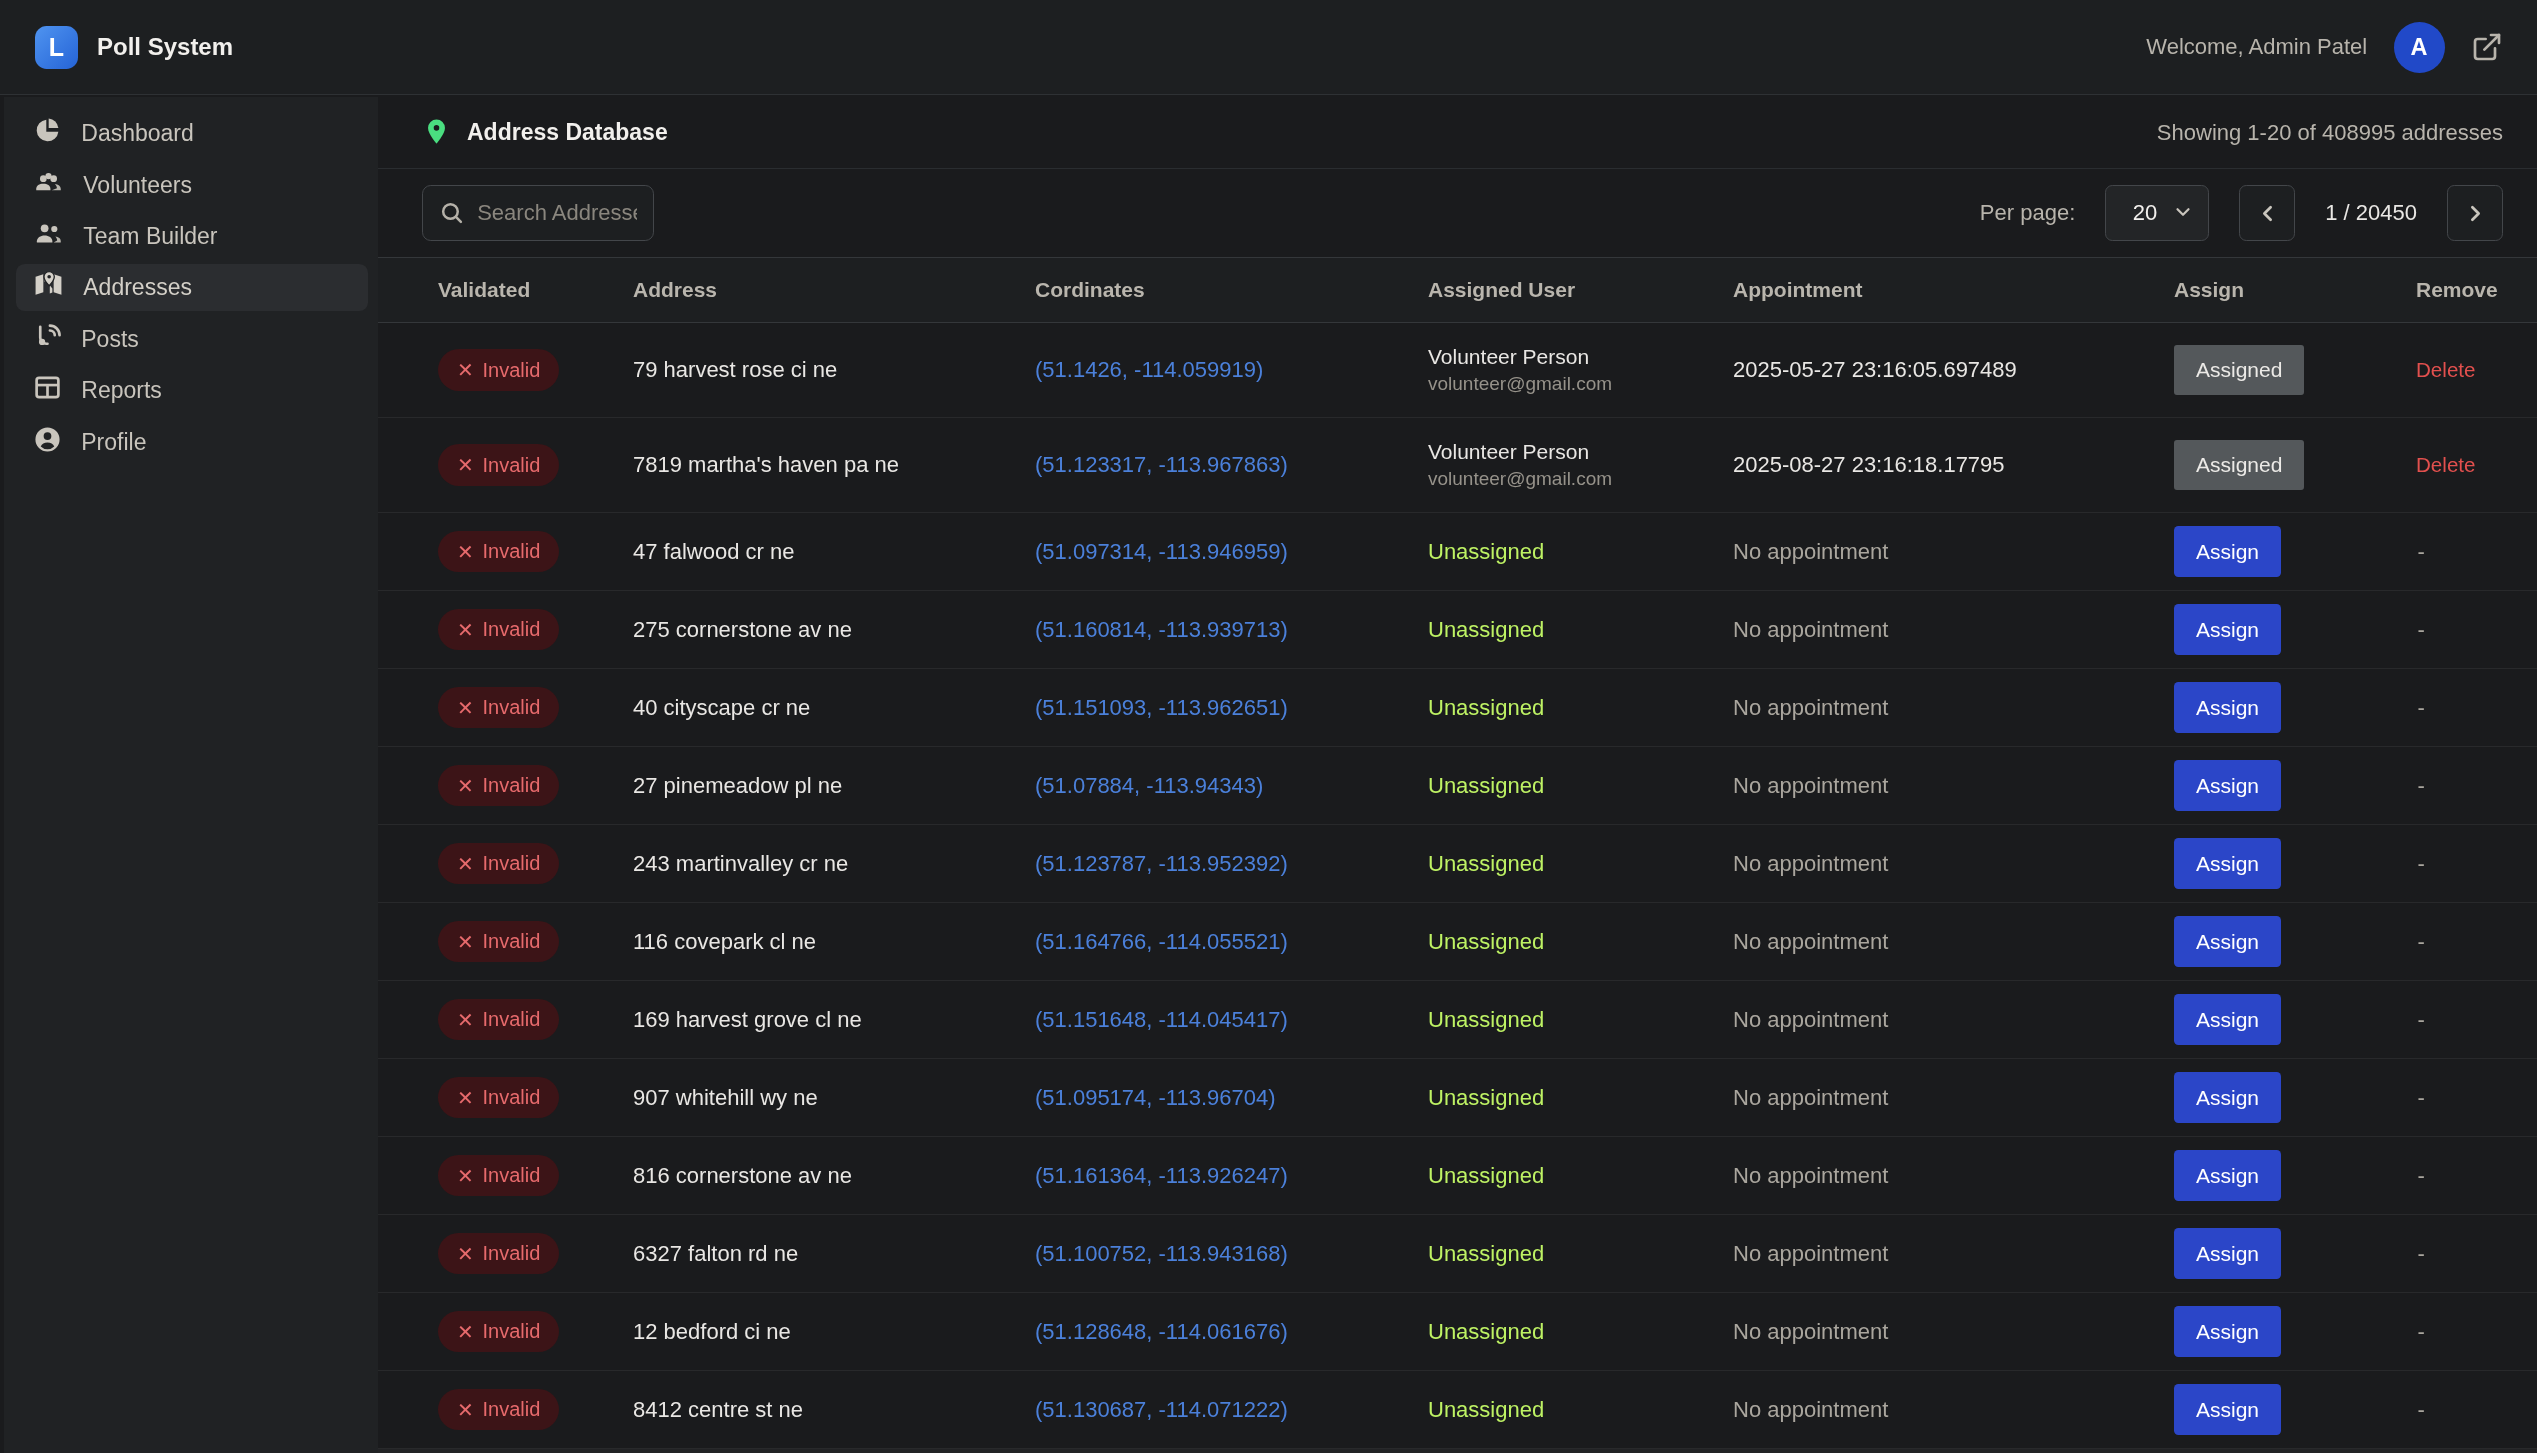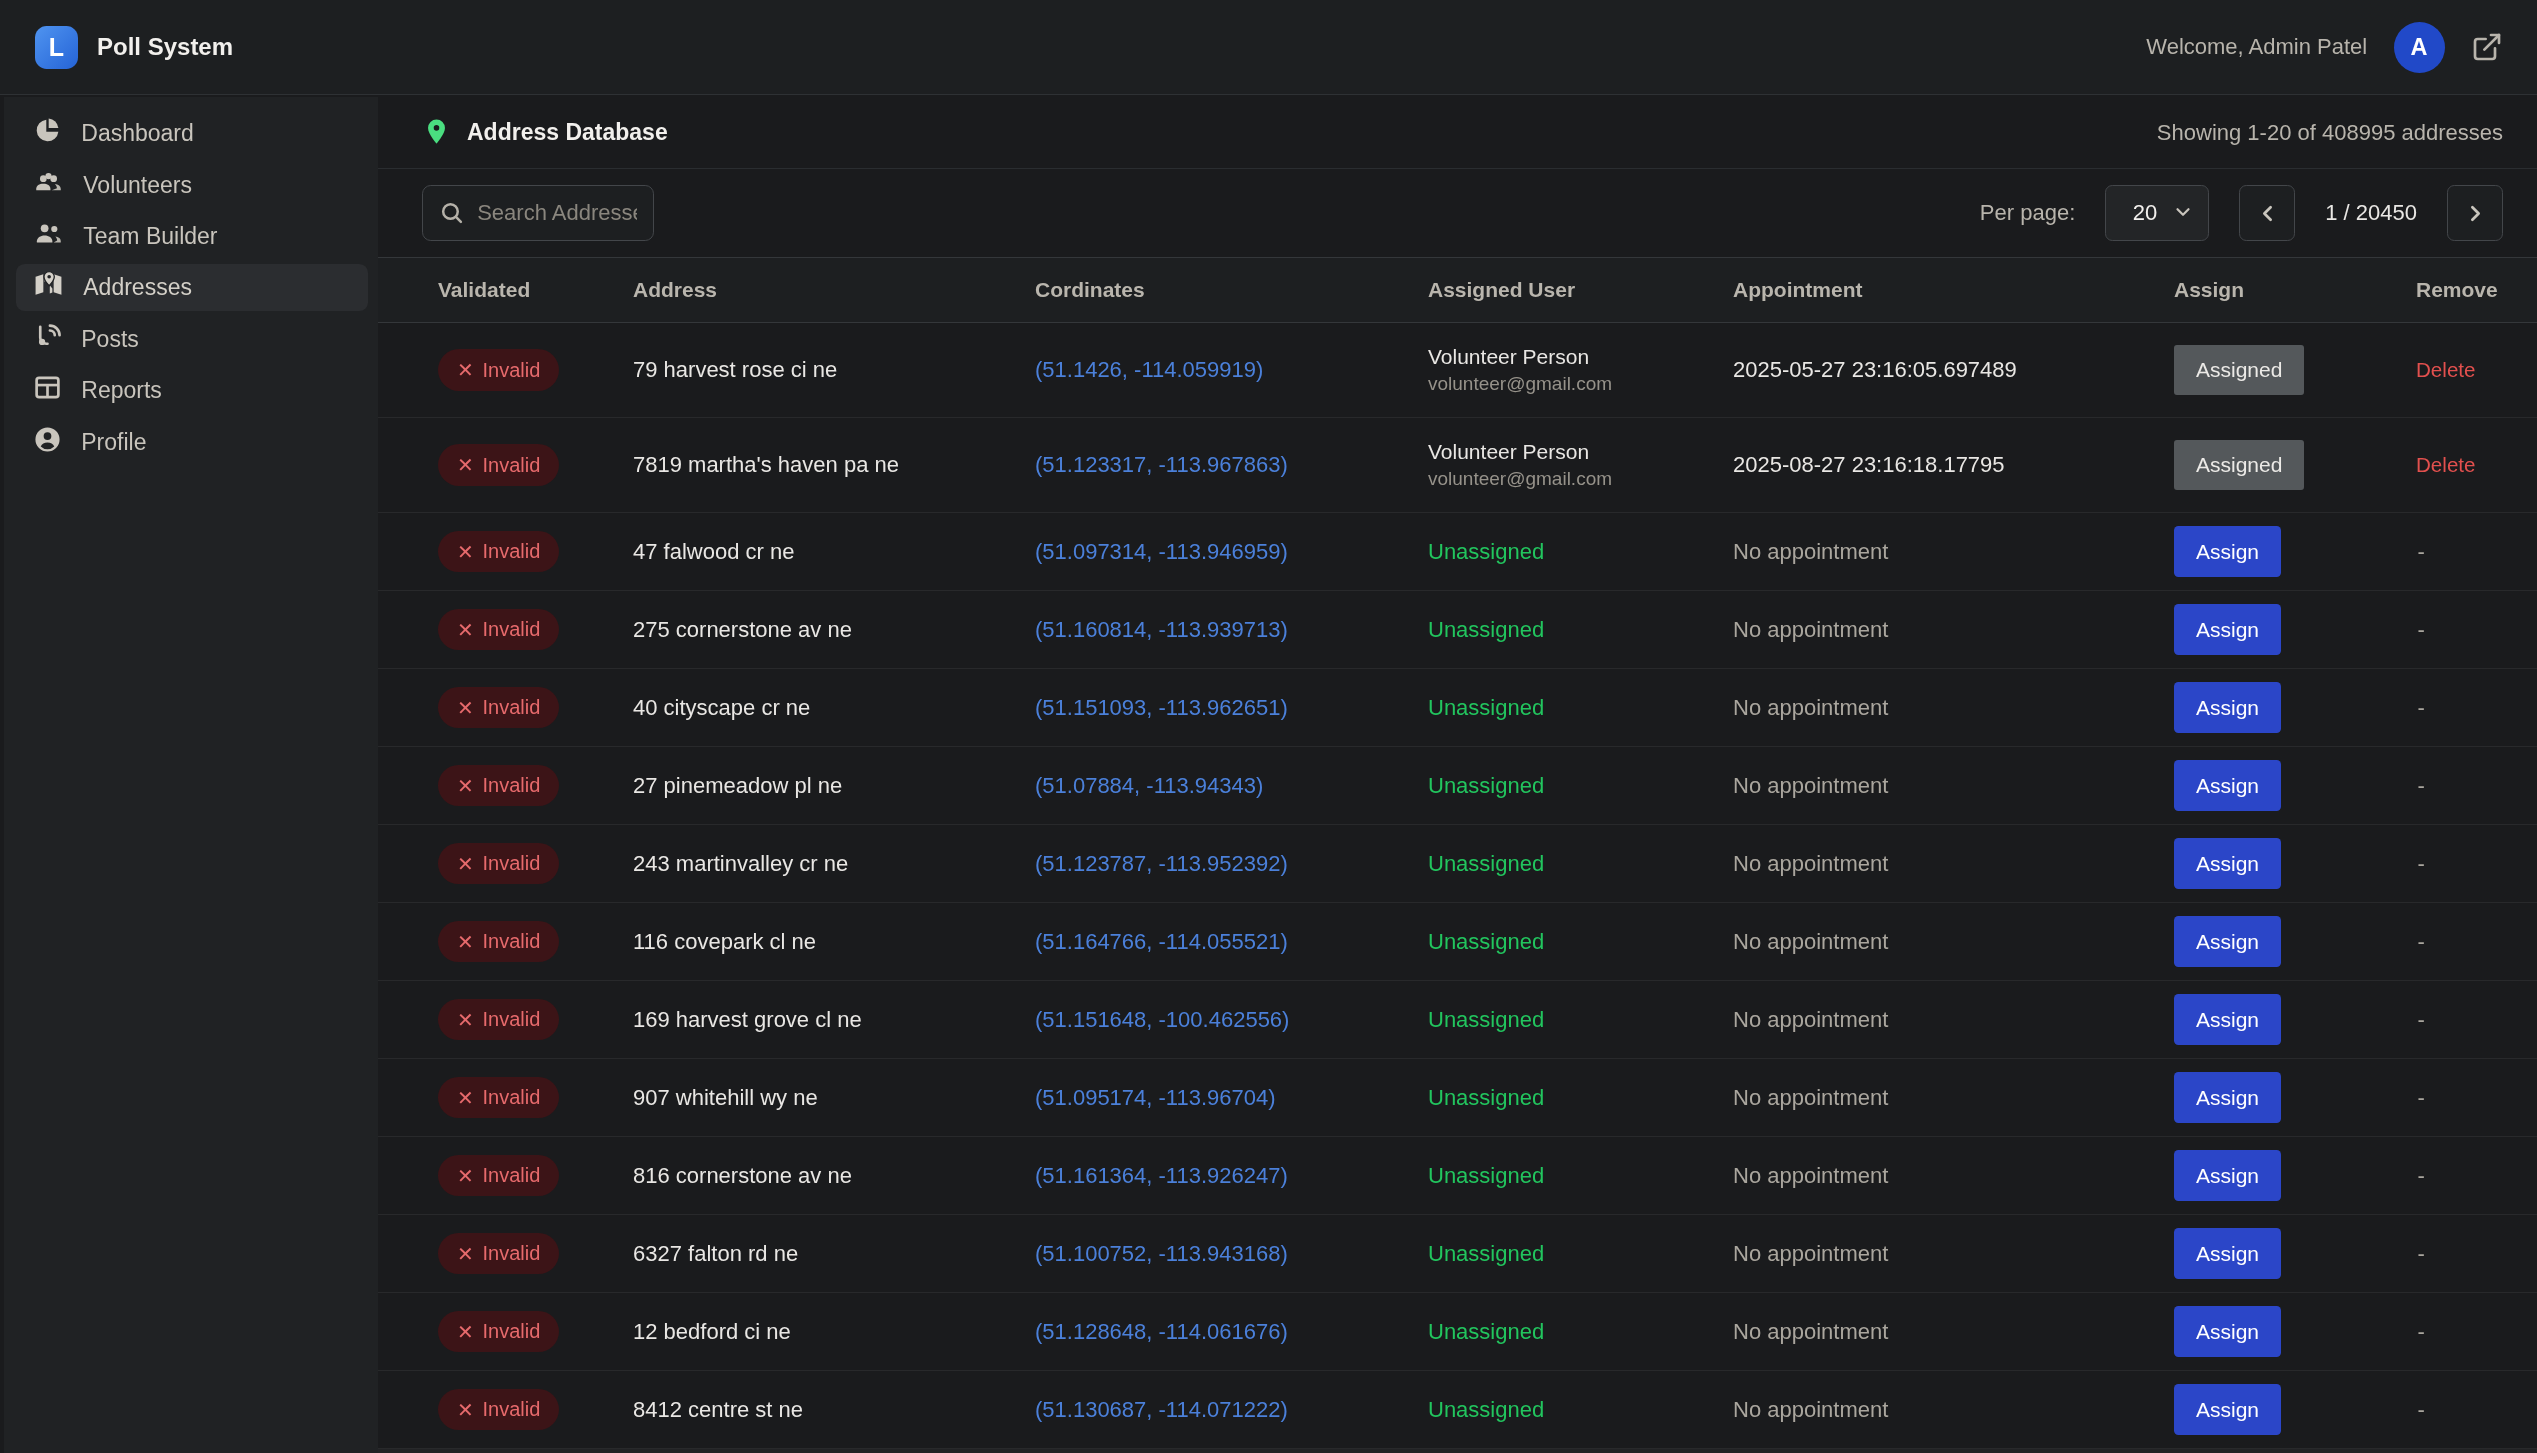--- a/index.html
+++ b/index.html
@@ -97,21 +97,21 @@
   .trow.assigned { height:95px; }
   .badge {
     display:inline-flex; align-items:center; gap:8.8px;
     background:#3c1417; color:#e66a6c; font-size:20px;
     padding:8.8px 19px; border-radius:734px;
   }
   .addr { font-size:22px; color:#e9e7e4; }
   .coords { font-size:22px; color:#4b80da; text-decoration:none; cursor:pointer; }
   .user-name { font-size:21px; color:#e9e7e4; margin-bottom:4.4px; }
   .user-email { font-size:19px; color:#96928a; }
-  .muted { font-size:22px; color:#22c55e; }
+  .muted { font-size:22px; color:#bef264; }
   .appt { font-size:22px; color:#e9e7e4; }
   .appt.muted { color:#aaa69e; }
   .btn-assign {
     background:#2b46c8; color:#fff; border:none; border-radius:4.4px;
     font-size:21px; font-family:"Liberation Sans", sans-serif;
     padding:13.2px 22px; cursor:pointer;
   }
   .btn-assigned {
     background:#54585b; color:#eceae7; border:none; border-radius:2.9px;
     font-size:21px; font-family:"Liberation Sans", sans-serif;
@@ -479,21 +479,21 @@
 
   <div class="trow">
     <div>
       <span class="badge">
         <span class="f-x">✕</span>
         <span class="f-validated">Invalid</span>
       </span>
     </div>
     <div class="addr f-address">169 harvest grove cl ne</div>
     <div>
-      <a class="coords f-coords">(51.151648, -100.462556)</a>
+      <a class="coords f-coords">(51.151648, -114.045417)</a>
     </div>
     <div>
       
       <span class="muted f-unassigned">Unassigned</span>
     </div>
     <div class="appt f-appt muted">No appointment</div>
     <div>
       <button class="f-assign-btn btn-assign">Assign</button>
     </div>
     <div>

